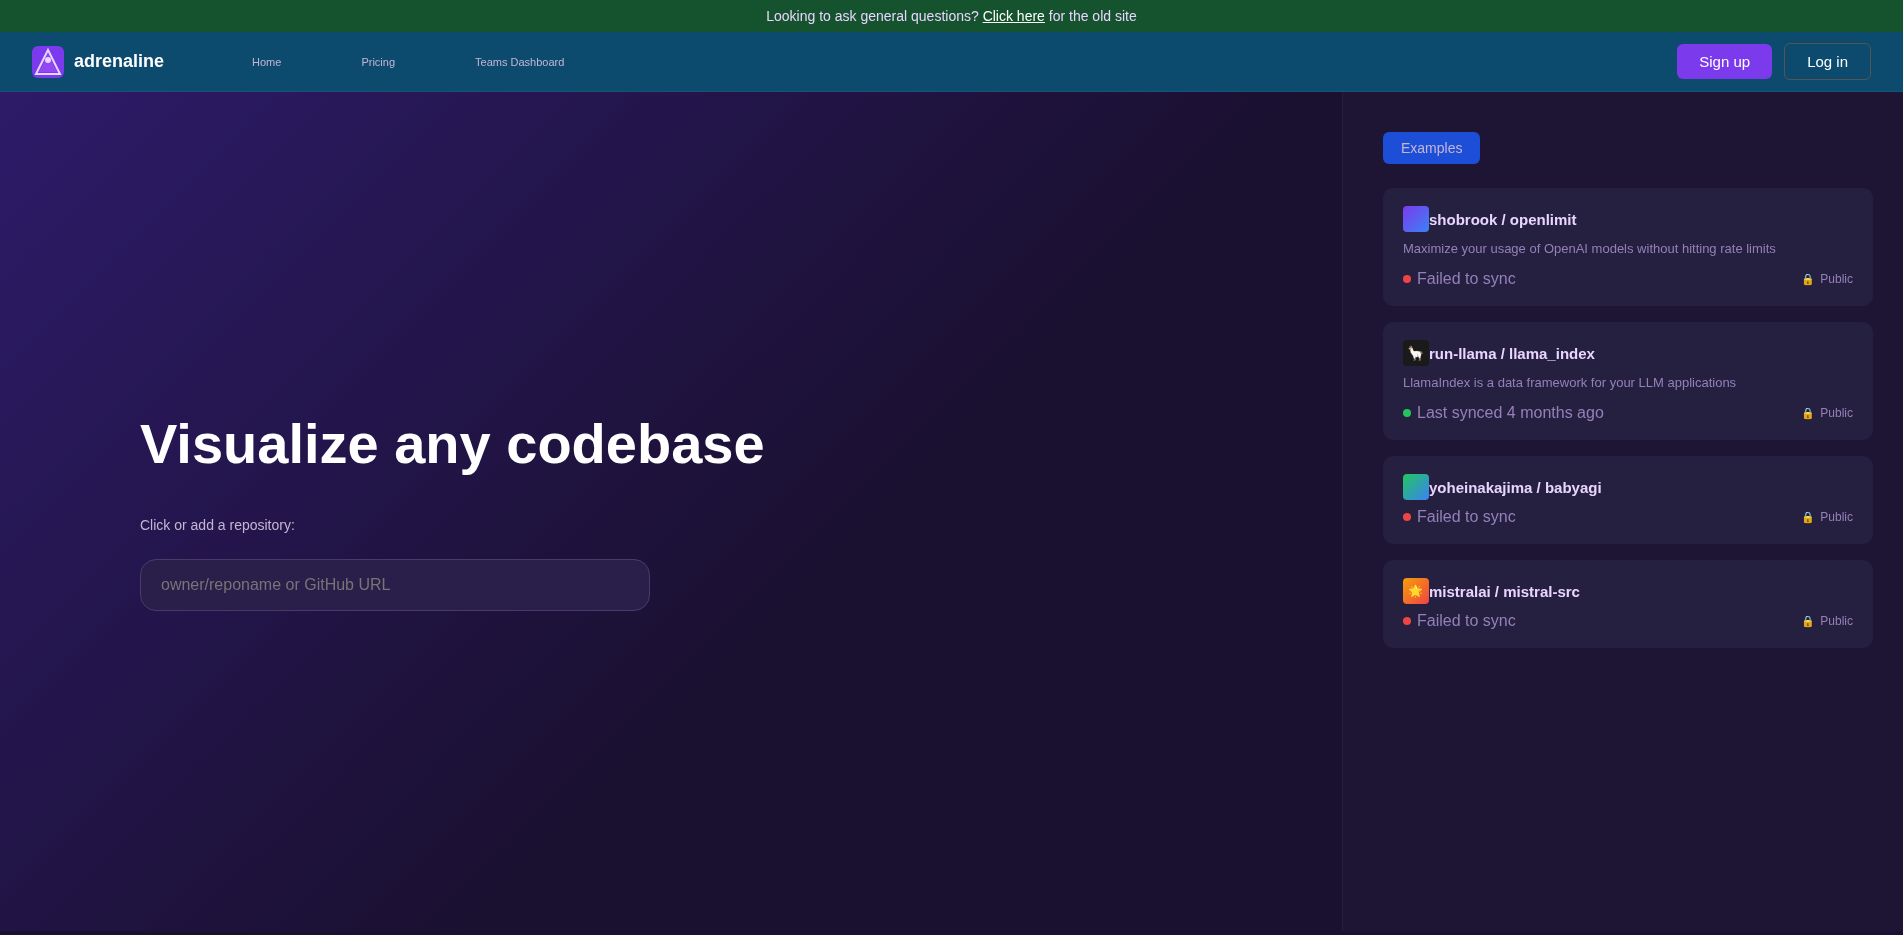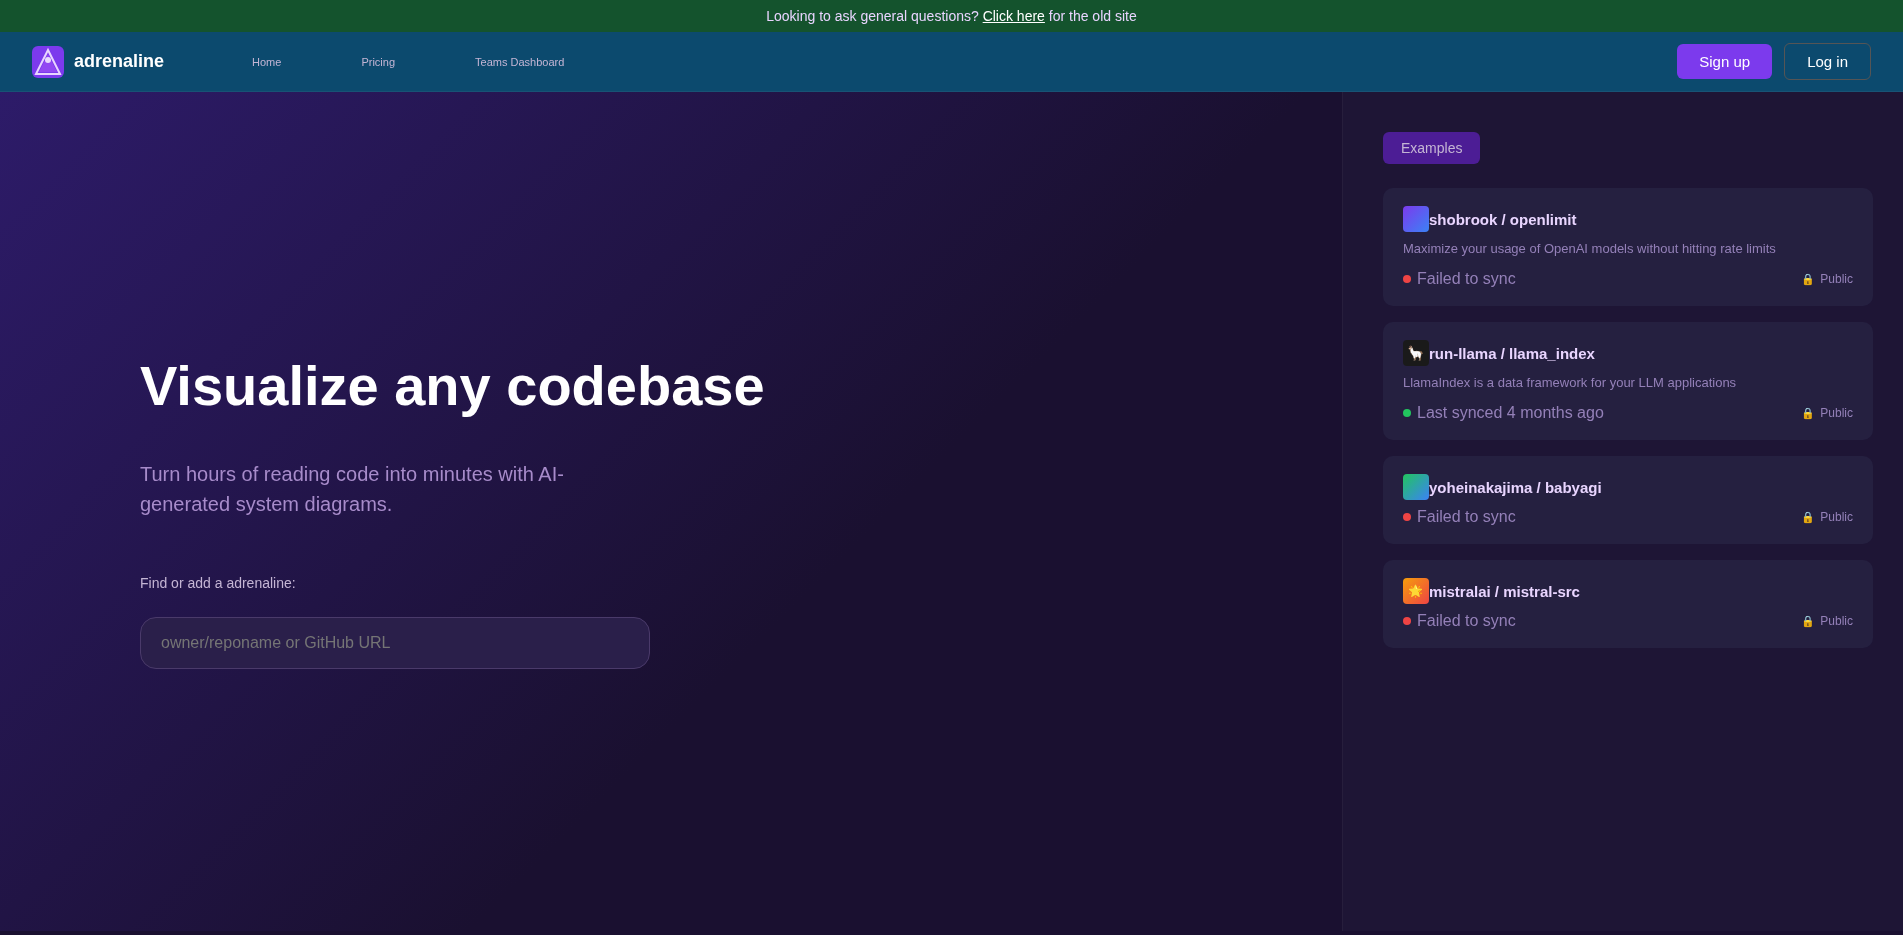--- a/index.html
+++ b/index.html
@@ -140,21 +140,21 @@
       width: 560px;
       background: #1e1535;
       padding: 40px 30px 40px 40px;
       display: flex;
       flex-direction: column;
       gap: 16px;
     }
 
     .examples-label {
       display: inline-block;
-      background: #4c1d95;
+      background: #1d4ed8;
       color: #c4b5d4;
       padding: 8px 18px;
       border-radius: 6px;
       font-size: 14px;
       font-weight: 500;
       margin-bottom: 8px;
       align-self: flex-start;
     }
 
     .repo-card {
@@ -277,22 +277,21 @@
   <div class="nav-actions">
     <button class="btn-signup">Sign up</button>
     <button class="btn-login">Log in</button>
   </div>
 </nav>
 
 <div class="main-content">
 
   <div class="left-section">
     <h1 class="hero-title">Visualize any codebase</h1>
-    <p class="hero-subtitle">Turn hours of reading code into minutes with AI-generated system diagrams.</p>
-    <label class="repo-label">Find or add a adrenaline:</label>
+    <label class="repo-label">Click or add a repository:</label>
     <input class="repo-input" type="text" placeholder="owner/reponame or GitHub URL" style="">
   </div>
 
   <div class="vertical-divider"></div>
 
   <div class="right-section">
     <span class="examples-label">Examples</span>
 
     <div class="repo-card">
       <div class="repo-card-header">

